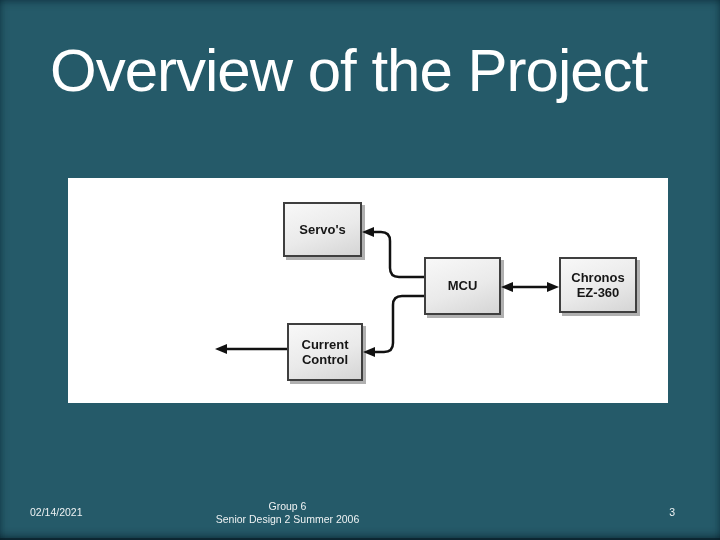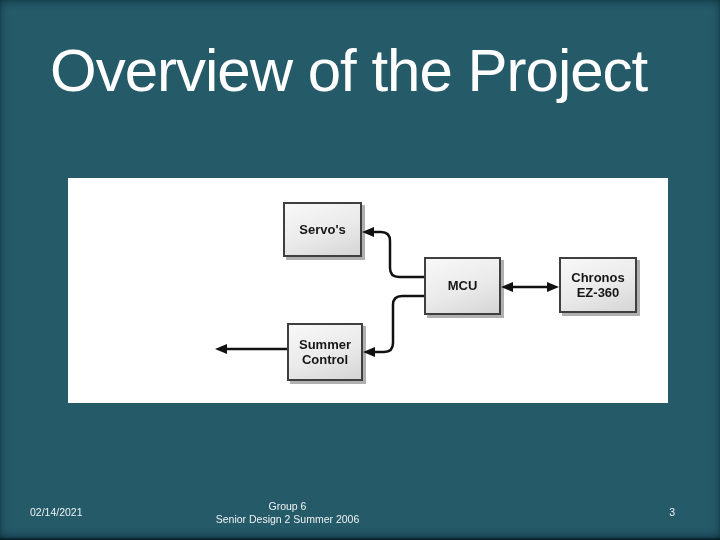--- a/index.html
+++ b/index.html
@@ -88,21 +88,21 @@
     <div class="diag-box box-servos">
       <span>Servo's</span>
     </div>
     <div class="diag-box box-mcu">
       <span>MCU</span>
     </div>
     <div class="diag-box box-chronos">
       <span>Chronos EZ-360</span>
     </div>
     <div class="diag-box box-current-control">
-      <span>Summer Control</span>
+      <span>Current Control</span>
     </div>
 
     <svg class="connector-layer" viewBox="0 0 600 225">
 
       <g>
         <path d="M 356 99 L 331 99 Q 322 99 322 90 L 322 63 Q 322 54 313 54 L 305 54"></path>
         <polygon points="294,54 306,49 306,59"></polygon>
       </g>
 
       <g>

